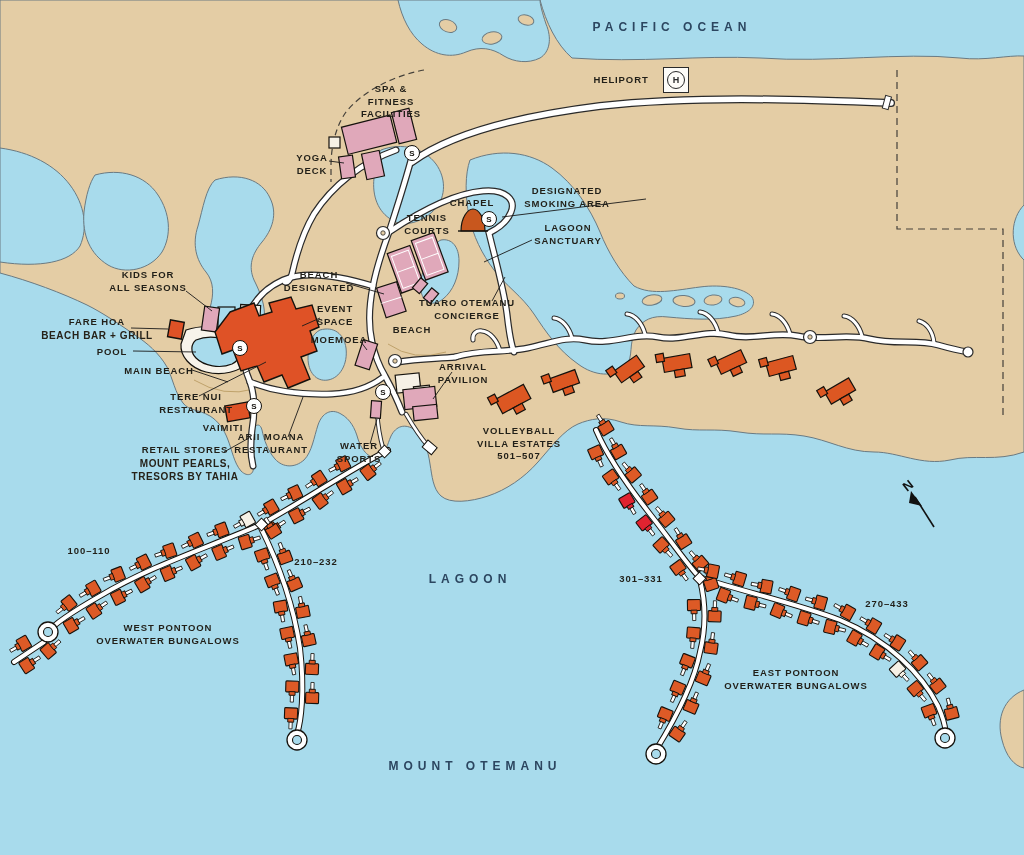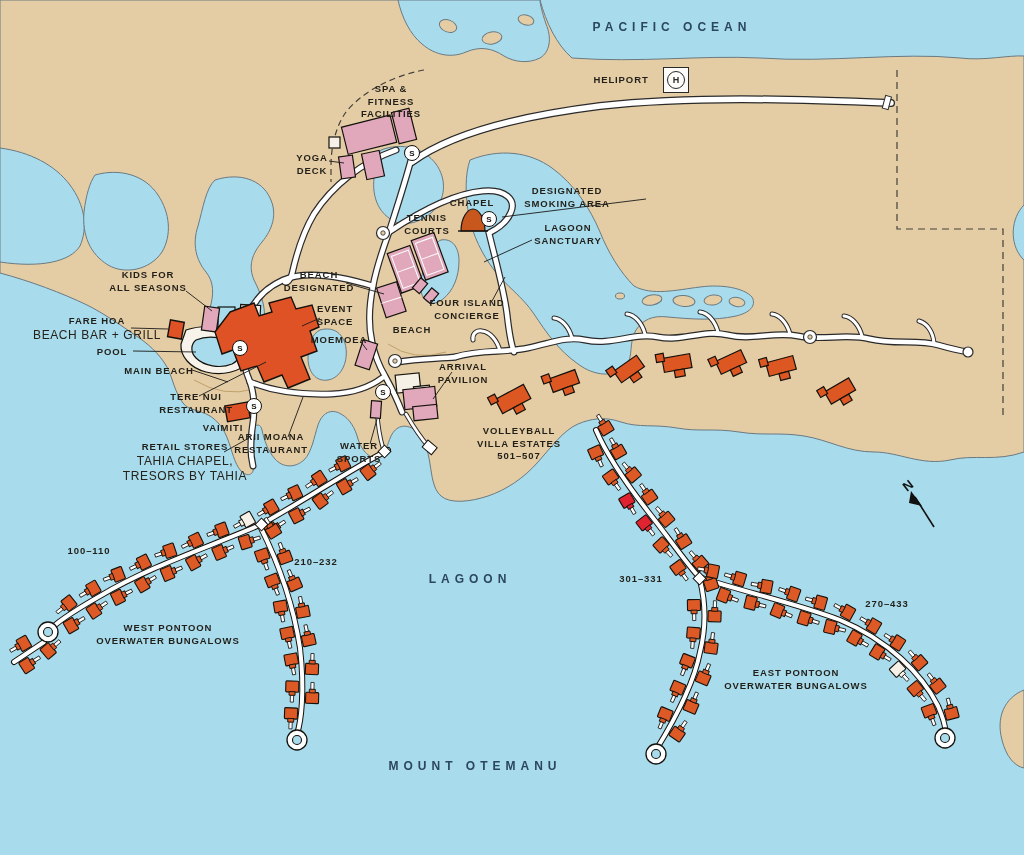--- a/index.html
+++ b/index.html
@@ -3,21 +3,21 @@
 <meta charset="utf-8">
 <title>Resort Map</title>
 <style>
   html,body{margin:0;padding:0;background:#ffffff}
   .stage{position:relative;width:1024px;height:855px;overflow:hidden;background:#a8dbec;
          font-family:"Liberation Sans",sans-serif}
   svg.map{position:absolute;left:0;top:0}
   .lbl{position:absolute;transform:translate(-50%,-50%);text-align:center;
        font-size:9.5px;font-weight:700;letter-spacing:0.9px;line-height:1.32;
        color:#211f18;white-space:nowrap}
-  .lbl .sub{font-size:12px;letter-spacing:0.6px;font-weight:400;color:#262219}
+  .lbl .sub{font-size:10px;letter-spacing:0.6px;font-weight:700;color:#262219}
   .wlbl{position:absolute;transform:translate(-50%,-50%);font-size:12px;font-weight:700;
         letter-spacing:5px;color:#2c4660;white-space:nowrap}
   .sstop{position:absolute;width:14px;height:14px;border:1.4px solid #15120d;border-radius:50%;
          background:#fff;transform:translate(-50%,-50%);display:flex;align-items:center;
          justify-content:center;font-size:8px;font-weight:700;color:#15120d;z-index:5}
   .helibox{position:absolute;width:24px;height:24px;border:1.4px solid #2a2a2a;background:#fdfcf8;
            transform:translate(-50%,-50%);display:flex;align-items:center;justify-content:center;z-index:5}
   .helibox .hcirc{width:16px;height:16px;border:1.2px solid #2a2a2a;border-radius:50%;
            display:flex;align-items:center;justify-content:center;font-size:9px;font-weight:700;color:#2a2a2a}
   .logo{position:absolute;left:122px;top:92px;transform:translate(-50%,-50%);text-align:center;color:#55503f}
@@ -810,39 +810,39 @@
 </div>
 <div class="lbl" style="left:97px;top:329px">
   <div>FARE HOA</div>
       <div class="sub">BEACH BAR + GRILL</div>
 </div>
 <div class="lbl" style="left:112px;top:352px">POOL</div>
 <div class="lbl" style="left:159px;top:371px">MAIN BEACH</div>
 <div class="lbl" style="left:339px;top:340px">MOEMOEA</div>
 <div class="lbl" style="left:412px;top:330px">BEACH</div>
 <div class="lbl" style="left:467px;top:310px">
-  <div>FOUR ISLAND</div>
+  <div>TUARO OTEMANU</div>
       <div>CONCIERGE</div>
 </div>
 <div class="lbl" style="left:463px;top:374px">
   <div>ARRIVAL</div>
       <div>PAVILION</div>
 </div>
 <div class="lbl" style="left:196px;top:404px">
   <div>TERE NUI</div>
       <div>RESTAURANT</div>
 </div>
 <div class="lbl" style="left:223px;top:428px">VAIMITI</div>
 <div class="lbl" style="left:271px;top:444px">
   <div>ARII MOANA</div>
       <div>RESTAURANT</div>
 </div>
 <div class="lbl" style="left:185px;top:463px">
   <div>RETAIL STORES</div>
-  <div class="sub">TAHIA CHAPEL,</div>
+  <div class="sub">MOUNT PEARLS,</div>
   <div class="sub">TRESORS BY TAHIA</div>
 </div>
 <div class="lbl" style="left:359px;top:453px">
   <div>WATER</div>
       <div>SPORTS</div>
 </div>
 <div class="lbl" style="left:519px;top:444px">
   <div>VOLLEYBALL</div>
       <div>VILLA ESTATES</div>
       <div>501–507</div>

